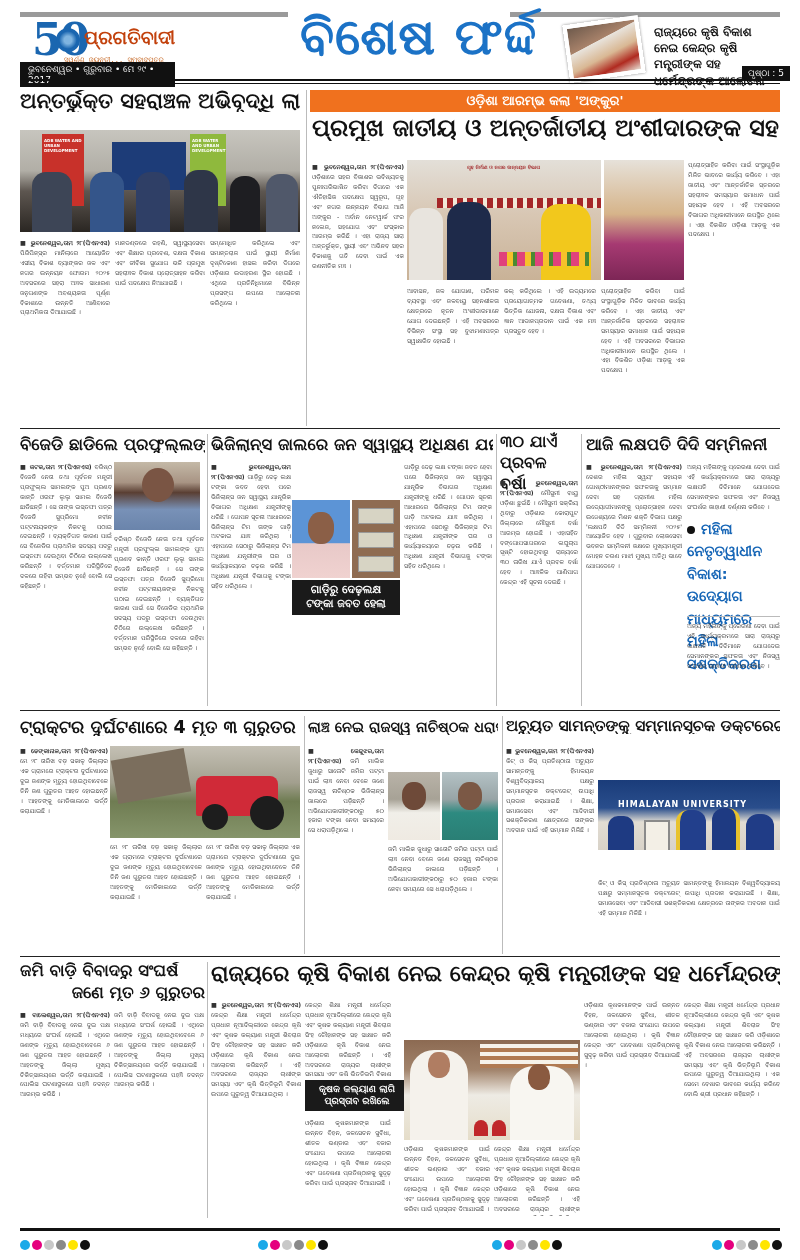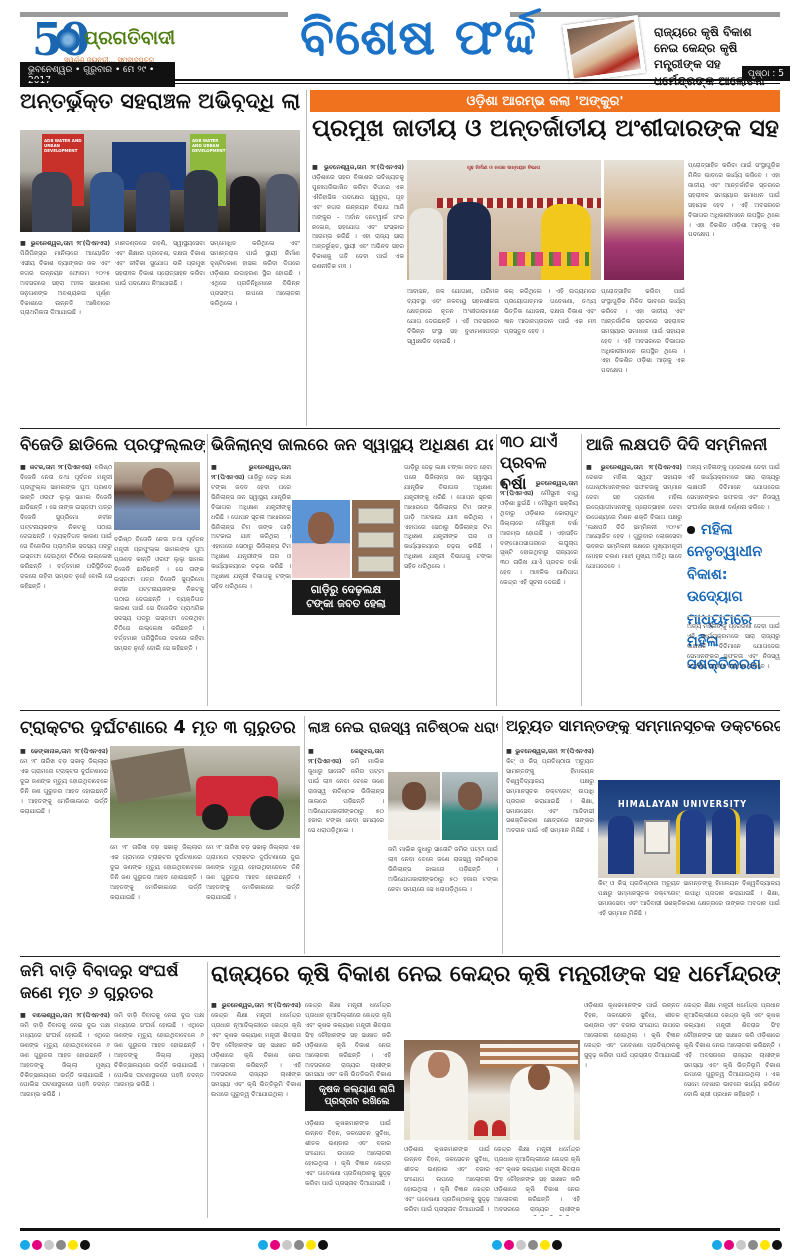--- a/index.html
+++ b/index.html
@@ -5,22 +5,22 @@
   * { box-sizing: border-box; margin: 0; padding: 0; }
   html, body { width: 800px; height: 1260px; background: #fff; overflow: hidden; }
   body { position: relative; font-family: "DejaVu Sans", sans-serif; color: #111; }
 
   .abs { position: absolute; }
 
   
   .topbar-grey { background: #9a9a9a; height: 5px; }
   .logo-fifty { font-family: "DejaVu Serif", serif; color: #1a66b0; font-size: 44px; font-weight: bold; line-height: 1; letter-spacing: -3px; }
   .logo-emblem { width: 24px; height: 24px; border-radius: 50%; border: 3px solid #1a66b0; background: radial-gradient(circle, #7fb4e0 30%, #1a66b0 70%); }
-  .logo-name { color: #4d7c0f; font-size: 19px; font-weight: bold; }
-  .logo-tagline { color: #c05a10; font-size: 7px; }
+  .logo-name { color: #c2410c; font-size: 19px; font-weight: bold; }
+  .logo-tagline { color: #c05a10; font-size: 7px; font-family: Liberation Mono, monospace; }
   .dateline { background: #111; color: #fff; font-size: 9px; padding: 2px 8px; }
   .section-title { color: #1b72c6; font-size: 50px; font-weight: bold; letter-spacing: 1px; line-height: 1; }
   .teaser-photo { border: 4px solid #fff; box-shadow: 0 0 3px #888; transform: rotate(-8deg); background: linear-gradient(160deg,#6e5a4c 0%, #a8826a 35%, #e8e3dc 36%, #d9b894 60%, #b02a20 80%, #e7e1d6 100%); }
   .teaser-text { font-size: 12px; font-weight: bold; line-height: 1.35; color: #111; }
   .page-no { background: #111; color: #fff; font-size: 9px; padding: 2px 6px; }
   .double-rule { border-top: 2px solid #111; border-bottom: 1px solid #111; height: 5px; }
 
   
   .headline { font-weight: bold; color: #111; line-height: 1.05; white-space: nowrap; overflow: hidden; }
   .body-text { font-size: 6.2px; line-height: 1.6; color: #333; text-align: justify; overflow: hidden; }
@@ -156,34 +156,34 @@
 </div>
 <div class="abs photo" style="left:442px;top:772px;width:56px;height:68px;background:linear-gradient(180deg,#b4c2c5 0%,#98a4a6 40%,#2d8a80 60%,#2a7f75 100%);">
   <div class="abs" style="left:16px;top:10px;width:24px;height:28px;border-radius:45%;background:#7b5845;"></div>
 </div>
 <div class="abs body-text" style="left:388px;top:844px;width:110px;height:108px;">ଜମି ମାଲିକ ଜୁଧାରୁ ସାତୋଟି ଜମିର ପଟ୍ଟା ପାଇଁ ଲାଞ୍ଚ ନେବା ବେଳେ ଜଣେ ରାଜସ୍ୱ ନାଚିଷ୍ଠକ ଭିଜିଲାନ୍ସ ଜାଲରେ ପଡ଼ିଛନ୍ତି । ଅଭିଯୋଗକାରୀଙ୍କଠାରୁ ୫୦ ହଜାର ଟଙ୍କା ନେବା ସମୟରେ ସେ ଧରାପଡ଼ିଥିଲେ ।</div>
 
 <div class="abs col-rule" style="left:502px;top:716px;height:238px;"></div>
 
 <div class="abs headline" style="left:506px;top:718px;width:274px;font-size:15.5px;">ଅଚ୍ୟୁତ ସାମନ୍ତଙ୍କୁ ସମ୍ମାନସୂଚକ ଡକ୍ଟରେଟ୍ ସମ୍ମାନ</div>
 <div class="abs body-text" style="left:506px;top:746px;width:88px;height:206px;"><span class="dl">■ ଭୁବନେଶ୍ୱର,ତାମ ୨୮(ପିଏନଏସ)</span> <span>କିଟ୍ ଓ କିସ୍ ପ୍ରତିଷ୍ଠାତା ଅଚ୍ୟୁତ ସାମନ୍ତଙ୍କୁ ହିମାଳୟନ ବିଶ୍ୱବିଦ୍ୟାଳୟ ପକ୍ଷରୁ ସମ୍ମାନସୂଚକ ଡକ୍ଟରେଟ୍ ଉପାଧି ପ୍ରଦାନ କରାଯାଇଛି । ଶିକ୍ଷା, ସମାଜସେବା ଏବଂ ଆଦିବାସୀ ସଶକ୍ତିକରଣ କ୍ଷେତ୍ରରେ ତାଙ୍କର ଅବଦାନ ପାଇଁ ଏହି ସମ୍ମାନ ମିଳିଛି ।</span></div>
-<div class="abs photo" style="left:598px;top:780px;width:182px;height:98px;background:linear-gradient(180deg,#1a3c7a 0%,#2a4e8c 40%,#e2ddd3 60%,#d8d2c8 100%);">
+<div class="abs photo" style="left:598px;top:780px;width:182px;height:70px;background:linear-gradient(180deg,#1a3c7a 0%,#2a4e8c 40%,#e2ddd3 60%,#d8d2c8 100%);">
   <div class="abs" style="left:20px;top:20px;font-size:8px;color:#fff;letter-spacing:1px;font-weight:bold;">HIMALAYAN UNIVERSITY</div>
   <div class="abs" style="left:10px;top:36px;width:26px;height:58px;background:#1e3a82;border-radius:10px 10px 0 0;"></div>
   <div class="abs" style="left:46px;top:40px;width:26px;height:34px;background:#f3efe6;border:2px solid #8a8a8a;"></div>
   <div class="abs" style="left:78px;top:30px;width:30px;height:64px;background:#223f8c;border-radius:12px 12px 0 0;border-left:4px solid #e8c22d;"></div>
   <div class="abs" style="left:114px;top:28px;width:28px;height:66px;background:#1e3a82;border-radius:12px 12px 0 0;border-right:4px solid #e8c22d;"></div>
   <div class="abs" style="left:148px;top:34px;width:28px;height:60px;background:#203c86;border-radius:12px 12px 0 0;"></div>
 </div>
 <div class="abs body-text" style="left:598px;top:878px;width:182px;height:74px;">କିଟ୍ ଓ କିସ୍ ପ୍ରତିଷ୍ଠାତା ଅଚ୍ୟୁତ ସାମନ୍ତଙ୍କୁ ହିମାଳୟନ ବିଶ୍ୱବିଦ୍ୟାଳୟ ପକ୍ଷରୁ ସମ୍ମାନସୂଚକ ଡକ୍ଟରେଟ୍ ଉପାଧି ପ୍ରଦାନ କରାଯାଇଛି । ଶିକ୍ଷା, ସମାଜସେବା ଏବଂ ଆଦିବାସୀ ସଶକ୍ତିକରଣ କ୍ଷେତ୍ରରେ ତାଙ୍କର ଅବଦାନ ପାଇଁ ଏହି ସମ୍ମାନ ମିଳିଛି ।</div>
 
 <div class="abs h-rule" style="left:20px;top:956px;width:760px;"></div>
 
 <div class="abs headline" style="left:20px;top:962px;width:185px;font-size:16.5px;">ଜମି ବାଡ଼ି ବିବାଦରୁ ସଂଘର୍ଷ</div>
-<div class="abs headline" style="left:20px;top:984px;width:185px;font-size:16.5px;text-align:left;">ଜଣେ ମୃତ ୬ ଗୁରୁତର</div>
+<div class="abs headline" style="left:20px;top:984px;width:185px;font-size:16.5px;text-align:right;">ଜଣେ ମୃତ ୬ ଗୁରୁତର</div>
 <div class="abs body-text" style="left:20px;top:1010px;width:90px;height:206px;"><span class="dl">■ ବାଲେଶ୍ୱର,ତାମ ୨୮(ପିଏନଏସ)</span> <span>ଜମି ବାଡ଼ି ବିବାଦକୁ ନେଇ ଦୁଇ ପକ୍ଷ ମଧ୍ୟରେ ସଂଘର୍ଷ ହୋଇଛି । ଏଥିରେ ଜଣଙ୍କ ମୃତ୍ୟୁ ହୋଇଥିବାବେଳେ ୬ ଜଣ ଗୁରୁତର ଆହତ ହୋଇଛନ୍ତି । ଆହତଙ୍କୁ ଜିଲ୍ଲା ମୁଖ୍ୟ ଚିକିତ୍ସାଳୟରେ ଭର୍ତ୍ତି କରାଯାଇଛି । ପୋଲିସ ଘଟଣାସ୍ଥଳରେ ପହଞ୍ଚି ତଦନ୍ତ ଆରମ୍ଭ କରିଛି ।</span></div>
 <div class="abs body-text" style="left:114px;top:1010px;width:90px;height:206px;">ଜମି ବାଡ଼ି ବିବାଦକୁ ନେଇ ଦୁଇ ପକ୍ଷ ମଧ୍ୟରେ ସଂଘର୍ଷ ହୋଇଛି । ଏଥିରେ ଜଣଙ୍କ ମୃତ୍ୟୁ ହୋଇଥିବାବେଳେ ୬ ଜଣ ଗୁରୁତର ଆହତ ହୋଇଛନ୍ତି । ଆହତଙ୍କୁ ଜିଲ୍ଲା ମୁଖ୍ୟ ଚିକିତ୍ସାଳୟରେ ଭର୍ତ୍ତି କରାଯାଇଛି । ପୋଲିସ ଘଟଣାସ୍ଥଳରେ ପହଞ୍ଚି ତଦନ୍ତ ଆରମ୍ଭ କରିଛି ।</div>
 
 <div class="abs col-rule" style="left:207px;top:962px;height:256px;"></div>
 
 <div class="abs headline" style="left:211px;top:962px;width:569px;font-size:22px;">ରାଜ୍ୟରେ କୃଷି ବିକାଶ ନେଇ କେନ୍ଦ୍ର କୃଷି ମନ୍ତ୍ରୀଙ୍କ ସହ ଧର୍ମେନ୍ଦ୍ରଙ୍କ ଆଲୋଚନା</div>
 <div class="abs body-text" style="left:211px;top:1000px;width:90px;height:216px;"><span class="dl">■ ଭୁବନେଶ୍ୱର,ତାମ ୨୮(ପିଏନଏସ)</span> <span>କେନ୍ଦ୍ର ଶିକ୍ଷା ମନ୍ତ୍ରୀ ଧର୍ମେନ୍ଦ୍ର ପ୍ରଧାନ ନୂଆଦିଲ୍ଲୀରେ କେନ୍ଦ୍ର କୃଷି ଏବଂ କୃଷକ କଲ୍ୟାଣ ମନ୍ତ୍ରୀ ଶିବରାଜ ସିଂହ ଚୌହାନଙ୍କ ସହ ସାକ୍ଷାତ କରି ଓଡ଼ିଶାରେ କୃଷି ବିକାଶ ନେଇ ଆଲୋଚନା କରିଛନ୍ତି । ଏହି ଅବସରରେ ରାଜ୍ୟର ଚାଷୀଙ୍କ ସମସ୍ୟା ଏବଂ କୃଷି ଭିତ୍ତିଭୂମି ବିକାଶ ଉପରେ ଗୁରୁତ୍ୱ ଦିଆଯାଇଥିଲା ।</span></div>
 <div class="abs body-text" style="left:305px;top:1000px;width:86px;height:76px;">କେନ୍ଦ୍ର ଶିକ୍ଷା ମନ୍ତ୍ରୀ ଧର୍ମେନ୍ଦ୍ର ପ୍ରଧାନ ନୂଆଦିଲ୍ଲୀରେ କେନ୍ଦ୍ର କୃଷି ଏବଂ କୃଷକ କଲ୍ୟାଣ ମନ୍ତ୍ରୀ ଶିବରାଜ ସିଂହ ଚୌହାନଙ୍କ ସହ ସାକ୍ଷାତ କରି ଓଡ଼ିଶାରେ କୃଷି ବିକାଶ ନେଇ ଆଲୋଚନା କରିଛନ୍ତି । ଏହି ଅବସରରେ ରାଜ୍ୟର ଚାଷୀଙ୍କ ସମସ୍ୟା ଏବଂ କୃଷି ଭିତ୍ତିଭୂମି ବିକାଶ ଉପରେ ଗୁରୁତ୍ୱ ଦିଆଯାଇଥିଲା ।</div>
 <div class="abs caption-box" style="left:305px;top:1080px;width:104px;font-size:9.5px;">କୃଷକ କଲ୍ୟାଣ ଲାଗି ପ୍ରସ୍ତାବ ରଖିଲେ</div>
 <div class="abs body-text" style="left:305px;top:1118px;width:86px;height:98px;">ଓଡ଼ିଶାର କୃଷକମାନଙ୍କ ପାଇଁ ଉନ୍ନତ ବିହନ, ଜଳସେଚନ ସୁବିଧା, ଶୀତଳ ଭଣ୍ଡାର ଏବଂ ବଜାର ସଂଯୋଗ ଉପରେ ଆଲୋଚନା ହୋଇଥିଲା । କୃଷି ବିଜ୍ଞାନ କେନ୍ଦ୍ର ଏବଂ ଗବେଷଣା ପ୍ରତିଷ୍ଠାନକୁ ସୁଦୃଢ଼ କରିବା ପାଇଁ ପ୍ରସ୍ତାବ ଦିଆଯାଇଛି ।</div>

